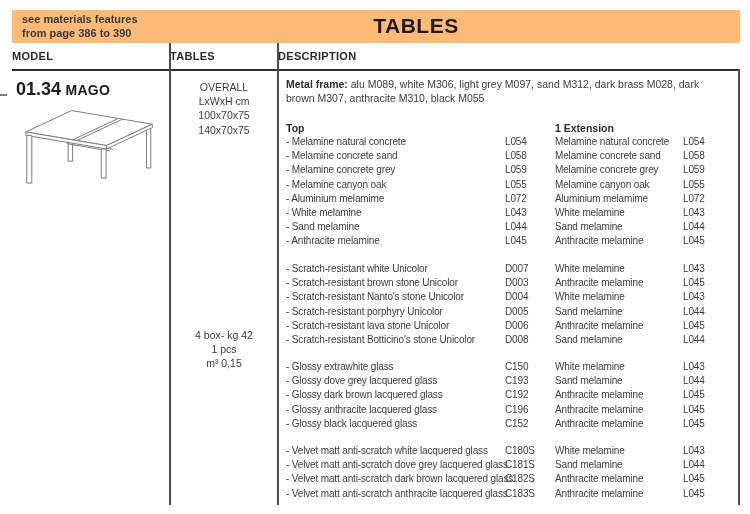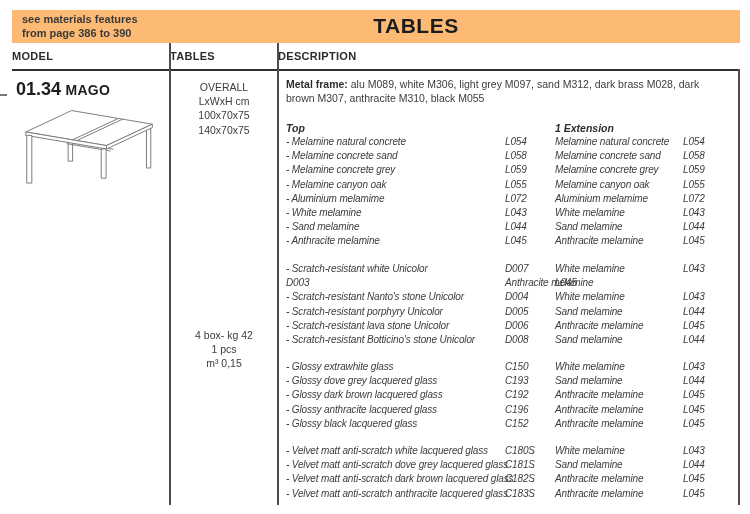--- a/index.html
+++ b/index.html
@@ -37,21 +37,21 @@
   .details-block{position:absolute;left:170px;width:108px;text-align:center;
     font-size:10.5px;line-height:14.2px;color:#3c3c3c;}
   .details-block.b1{top:80px;}
   .details-block.b2{top:328px;}
   .details-block div{white-space:nowrap;}
   
   .desc-area{position:absolute;left:286px;top:76px;width:452px;height:432px;font-size:10.5px;color:#3c3c3c;}
   .frame-para{line-height:13.5px;margin:2px 8px 0 0;}
   .frame-para .lbl{font-weight:bold;color:#2d2d2d;}
   .finish-head{position:absolute;top:46px;left:0;width:452px;font-weight:bold;color:#2d2d2d;}
-  .finish-row,.finish-head{display:grid;grid-template-columns:219px 50px 128px 51px;font-style:italic;}
+  .finish-row,.finish-head{display:grid;grid-template-columns:219px 50px 128px 51px;}
   .finish-row{line-height:14.2px;height:14.2px;font-size:10px;letter-spacing:-.15px;}
   .finish-row .cell{white-space:nowrap;overflow:visible;}
   .finish-groups .finish-group{position:absolute;left:0;width:452px;}
   .finish-groups .finish-group:nth-child(1){top:59px;}
   .finish-groups .finish-group:nth-child(2){top:186px;}
   .finish-groups .finish-group:nth-child(3){top:284px;}
   .finish-groups .finish-group:nth-child(4){top:368px;}
 </style>
 </head>
 <body>
@@ -168,20 +168,21 @@
           </div>
         </div>
         <div class="finish-group">
           <div class="finish-row">
             <span class="cell">- Scratch-resistant white Unicolor</span>
             <span class="cell">D007</span>
             <span class="cell">White melamine</span>
             <span class="cell">L043</span>
           </div>
           <div class="finish-row">
+            <span class="cell">- Scratch-resistant brown stone Unicolor</span>
             <span class="cell">D003</span>
             <span class="cell">Anthracite melamine</span>
             <span class="cell">L045</span>
           </div>
           <div class="finish-row">
             <span class="cell">- Scratch-resistant Nanto's stone Unicolor</span>
             <span class="cell">D004</span>
             <span class="cell">White melamine</span>
             <span class="cell">L043</span>
           </div>

